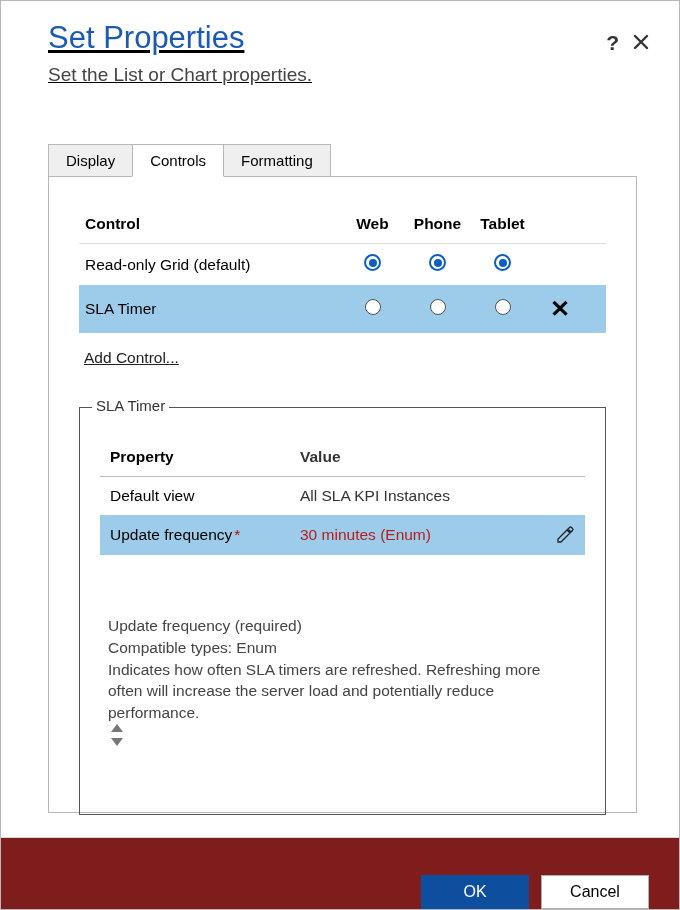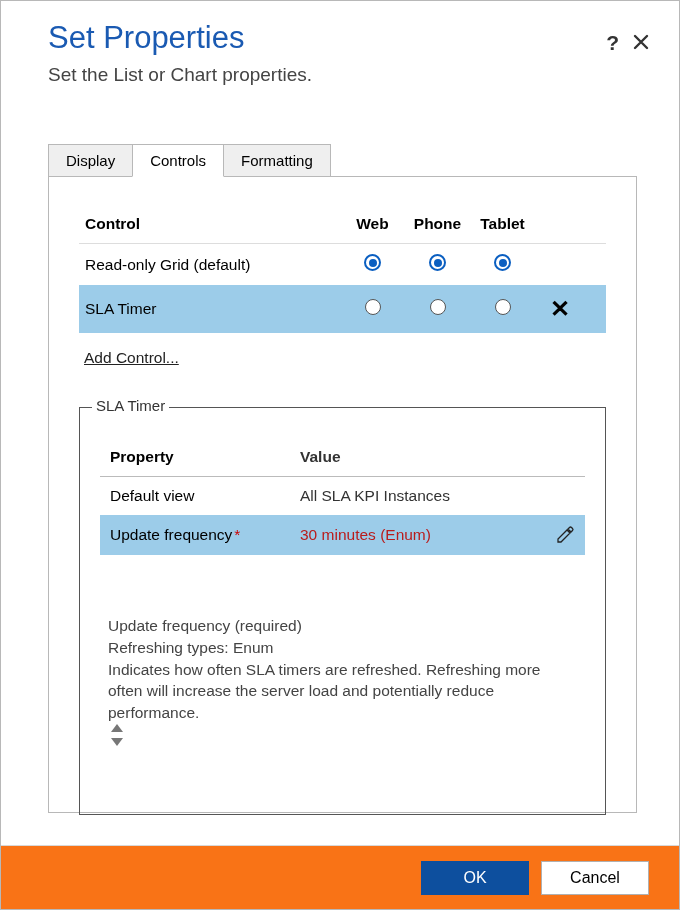--- a/index.html
+++ b/index.html
@@ -13,20 +13,21 @@
     .dialog {
       border: 1px solid #b8b8b8;
       width: 680px;
       height: 910px;
       display: flex;
       flex-direction: column;
     }
     .dialog-header {
       padding: 18px 45px 20px 47px;
       position: relative;
+      text-decoration: underline;
     }
     .dialog-title {
       color: #1a5ab2;
       font-size: 31px;
       font-weight: 400;
       line-height: 1.2;
     }
     .dialog-subtitle {
       color: #444;
       font-size: 19px;
@@ -201,26 +202,26 @@
     .scroll-arrow.down { border-top: 8px solid #777; margin-top: 2px; }
     .scroll-thumb {
       background: #c6c6c6;
       border-radius: 2px;
       flex: 1;
       margin: 1px 3px;
       height: 60px;
       cursor: pointer;
     }
     .footer {
-      background: #f97316;
+      background: #7f1d1d;
       border-top: 1px solid #d8d8d8;
-      height: 64px;
+      height: 72px;
       display: flex;
       justify-content: flex-end;
-      align-items: center;
+      align-items: flex-end;
       padding-right: 30px;
       gap: 12px;
     }
     .btn {
       min-width: 108px;
       height: 34px;
       font-size: 16px;
       border: 1px solid #b0b0b0;
       background: #fff;
       cursor: pointer;
@@ -307,21 +308,21 @@
           <span class="edit-icon">
             <svg width="20" height="20" viewBox="0 0 20 20">
                 <path d="M3 14 L3 17 L6 17 L15 8 L12 5 Z M13 4 L16 7 L17.5 5.5 C18 5 18 4 17.5 3.5 L16.5 2.5 C16 2 15 2 14.5 2.5 Z" fill="none" stroke="#222" stroke-width="1.3"></path>
               </svg>
           </span>
         </div>
 
         <div class="desc-block">
           <div class="desc-text">
             <div>Update frequency (required)</div>
-            <div>Refreshing types: Enum</div>
+            <div>Compatible types: Enum</div>
             <div>Indicates how often SLA timers are refreshed. Refreshing more often will increase the server load and potentially reduce performance.</div>
           </div>
           <div class="scroll-track">
             <div class="scroll-arrow up"></div>
             <div class="scroll-thumb"></div>
             <div class="scroll-arrow down"></div>
           </div>
         </div>
 
       </div>

